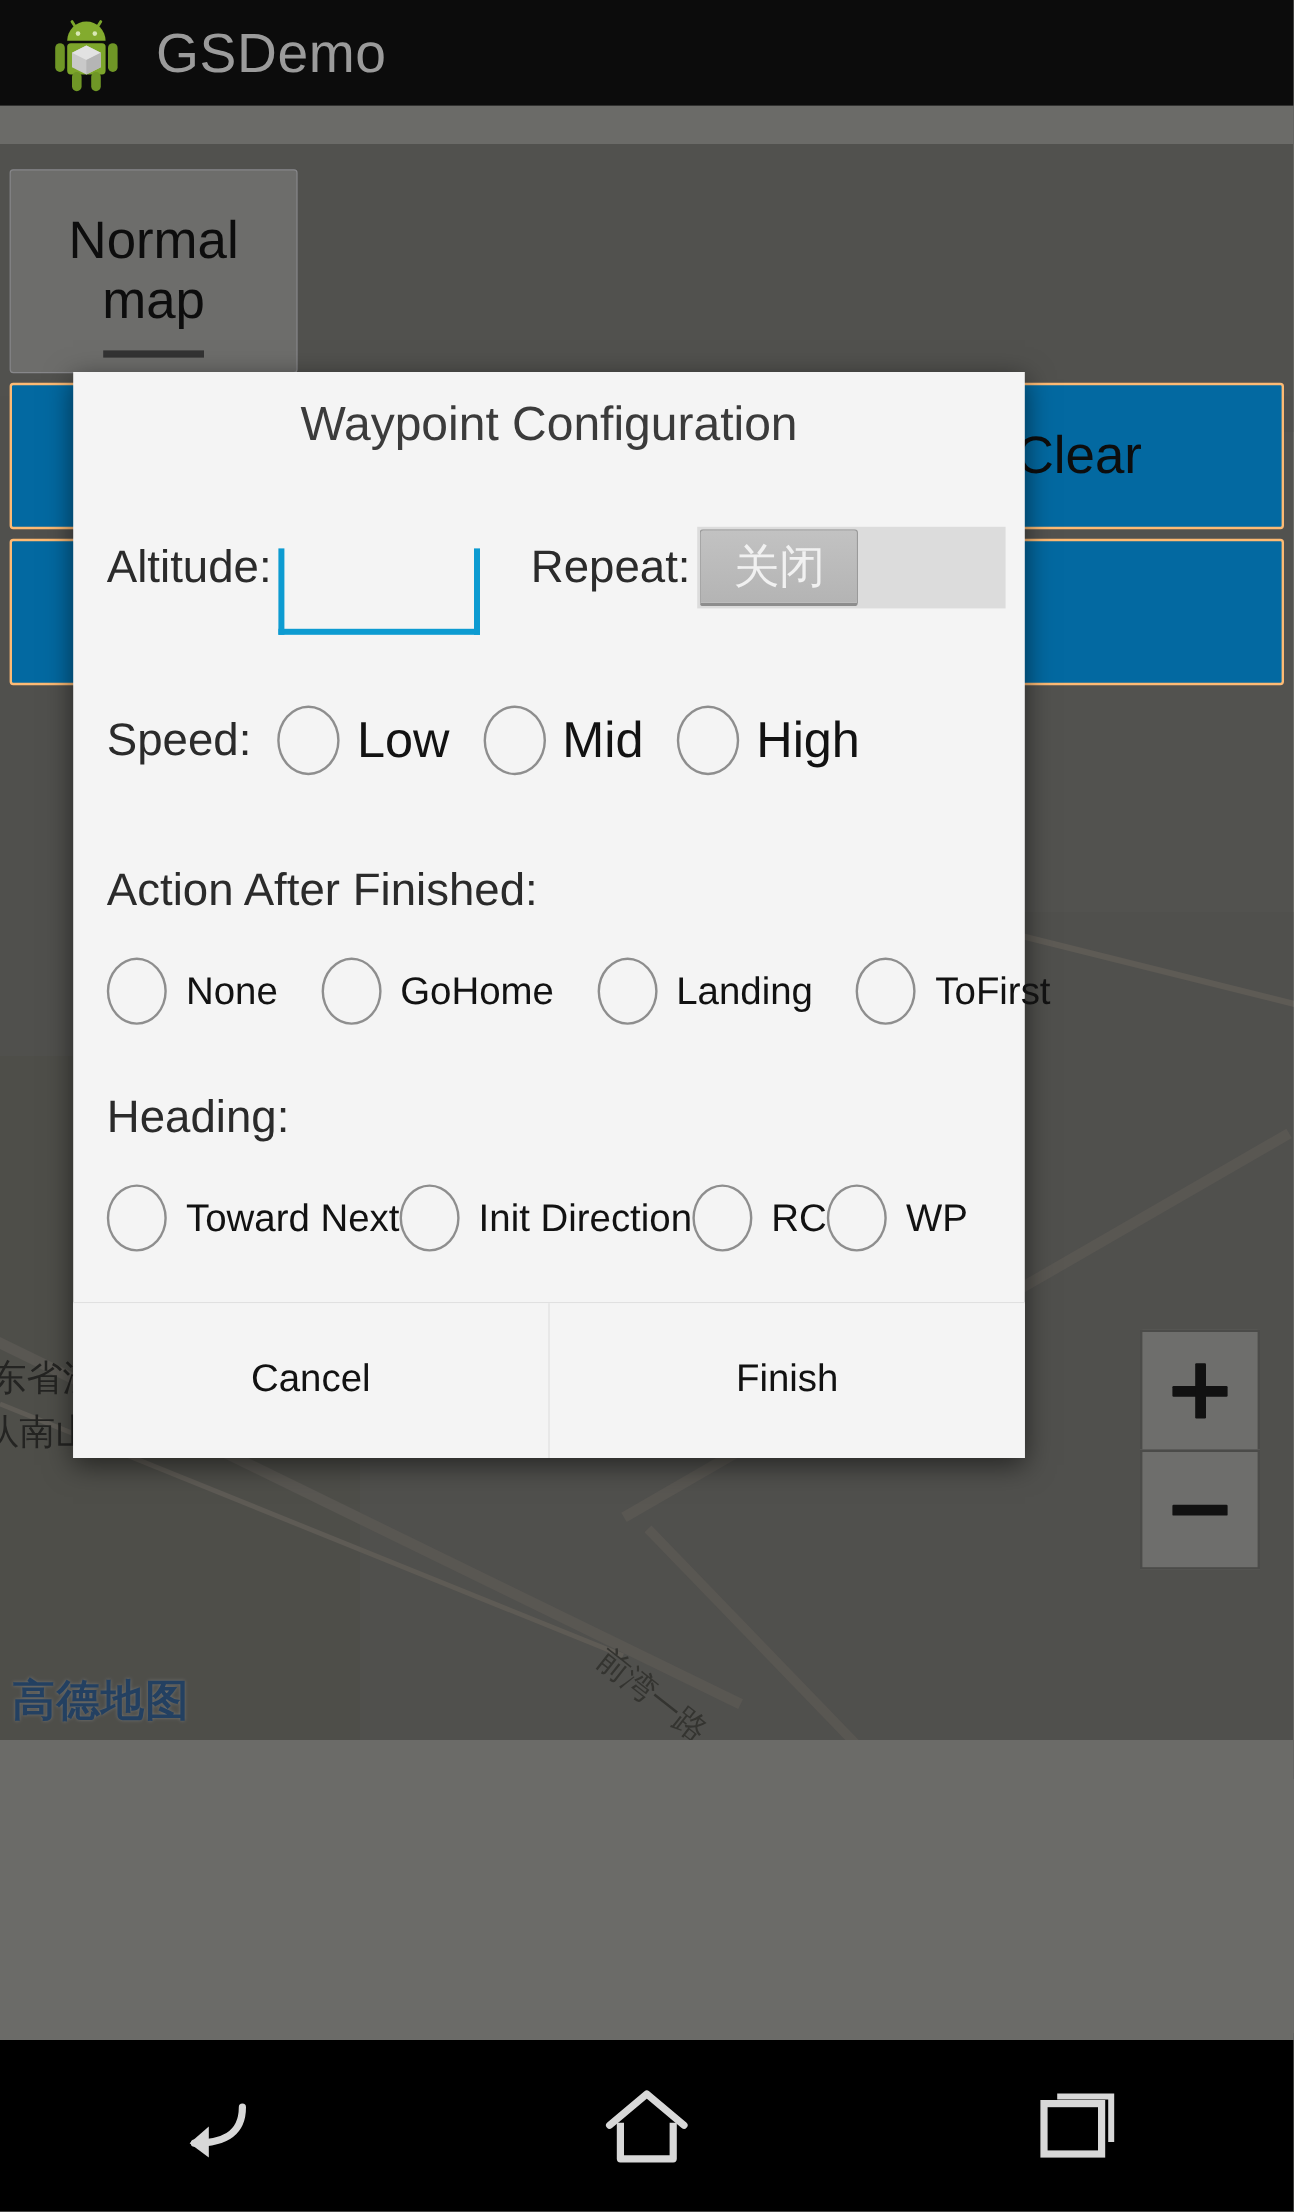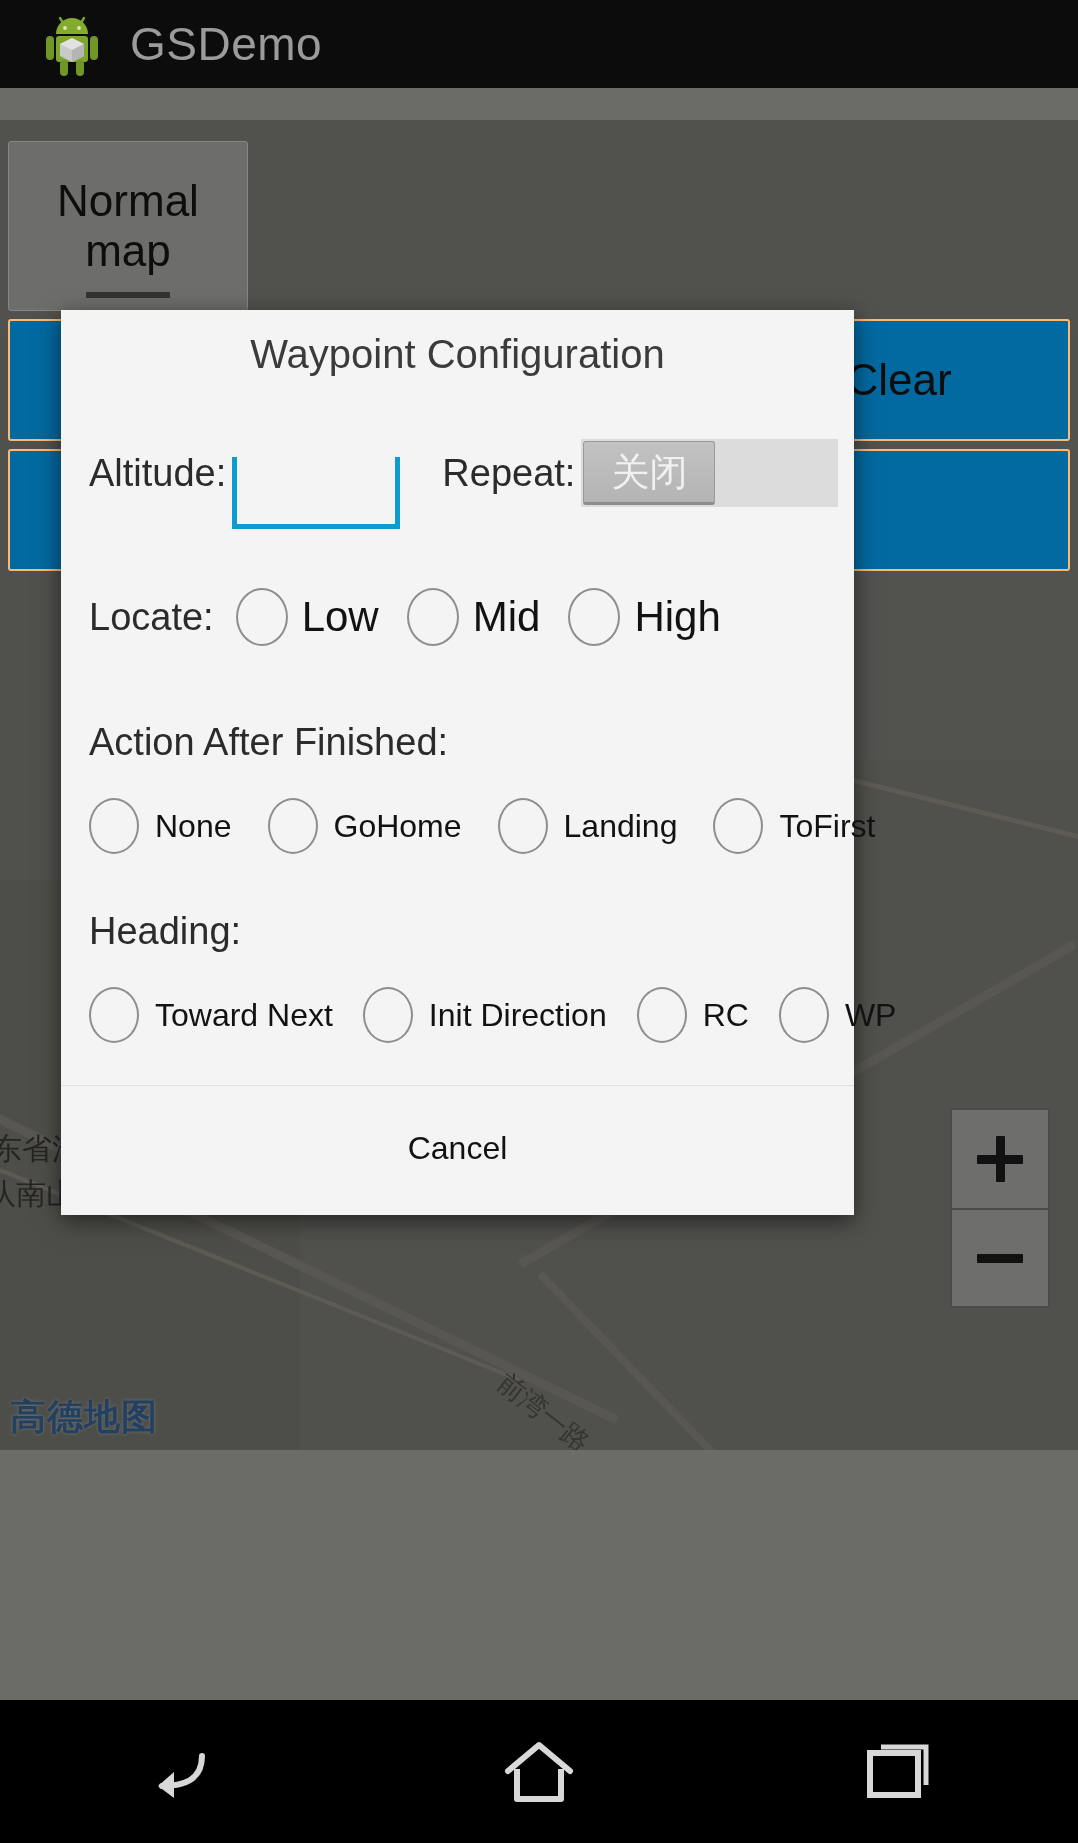--- a/index.html
+++ b/index.html
@@ -147,21 +147,21 @@
   .opt-label-sm { font-size:32px; color:#121212; margin-left:16px; white-space:nowrap; }
   #speed-label { margin-right:22px; }
   #speed-opts { display:flex; gap:28px; }
 
   
   .section-head {
     font-size:38px; color:#2b2b2b; margin-top:56px; margin-bottom:6px;
   }
   .opt-row { display:flex; align-items:center; margin-top:34px; }
   #action-opts { gap:36px; }
-  #heading-opts { gap:30px; }
+  #heading-opts { }
 
   
   #dialog-buttons {
     display:flex; border-top:1px solid #e0e0e0; margin-top:36px;
   }
   .dlg-btn {
     flex:1 1 0; text-align:center; font-size:32px; color:#121212;
     padding:44px 0 48px 0; background:#f4f4f4;
   }
   #finish-button { border-left:1px solid #e0e0e0; }
@@ -261,21 +261,21 @@
       <div class="row" id="row-alt">
         <span class="field-label">Altitude:</span>
         <input id="altitude-input" type="text" value="" placeholder="" style="">
         <span class="field-label" id="repeat-label">Repeat:</span>
         <div id="repeat-switch">
           <div id="repeat-thumb">关闭</div>
         </div>
       </div>
 
       <div class="row" id="row-speed">
-        <span class="field-label" id="speed-label">Locate:</span>
+        <span class="field-label" id="speed-label">Speed:</span>
         <div id="speed-opts">
           <div class="opt">
             <span class="radio radio-lg"></span>
             <span class="opt-label-lg">Low</span>
           </div>
           <div class="opt">
             <span class="radio radio-lg"></span>
             <span class="opt-label-lg">Mid</span>
           </div>
           <div class="opt">
@@ -322,20 +322,21 @@
         <div class="opt">
           <span class="radio"></span>
           <span class="opt-label-sm">WP</span>
         </div>
       </div>
 
     </div>
 
     <div id="dialog-buttons">
       <div class="dlg-btn" id="cancel-button">Cancel</div>
+      <div class="dlg-btn" id="finish-button">Finish</div>
     </div>
   </div>
 
   <div id="nav-bar">
     <div class="nav-slot">
       <span id="nav-back-icon">
         <svg viewBox="0 0 72 60" width="72" height="60" aria-hidden="true">
           <path d="M58 14 C58 38, 40 44, 18 44" stroke="#d8d8d8" stroke-width="6" fill="none" stroke-linecap="round"></path>
           <path d="M30 30 L14 44 L30 56 Z" fill="#d8d8d8"></path>
         </svg>

